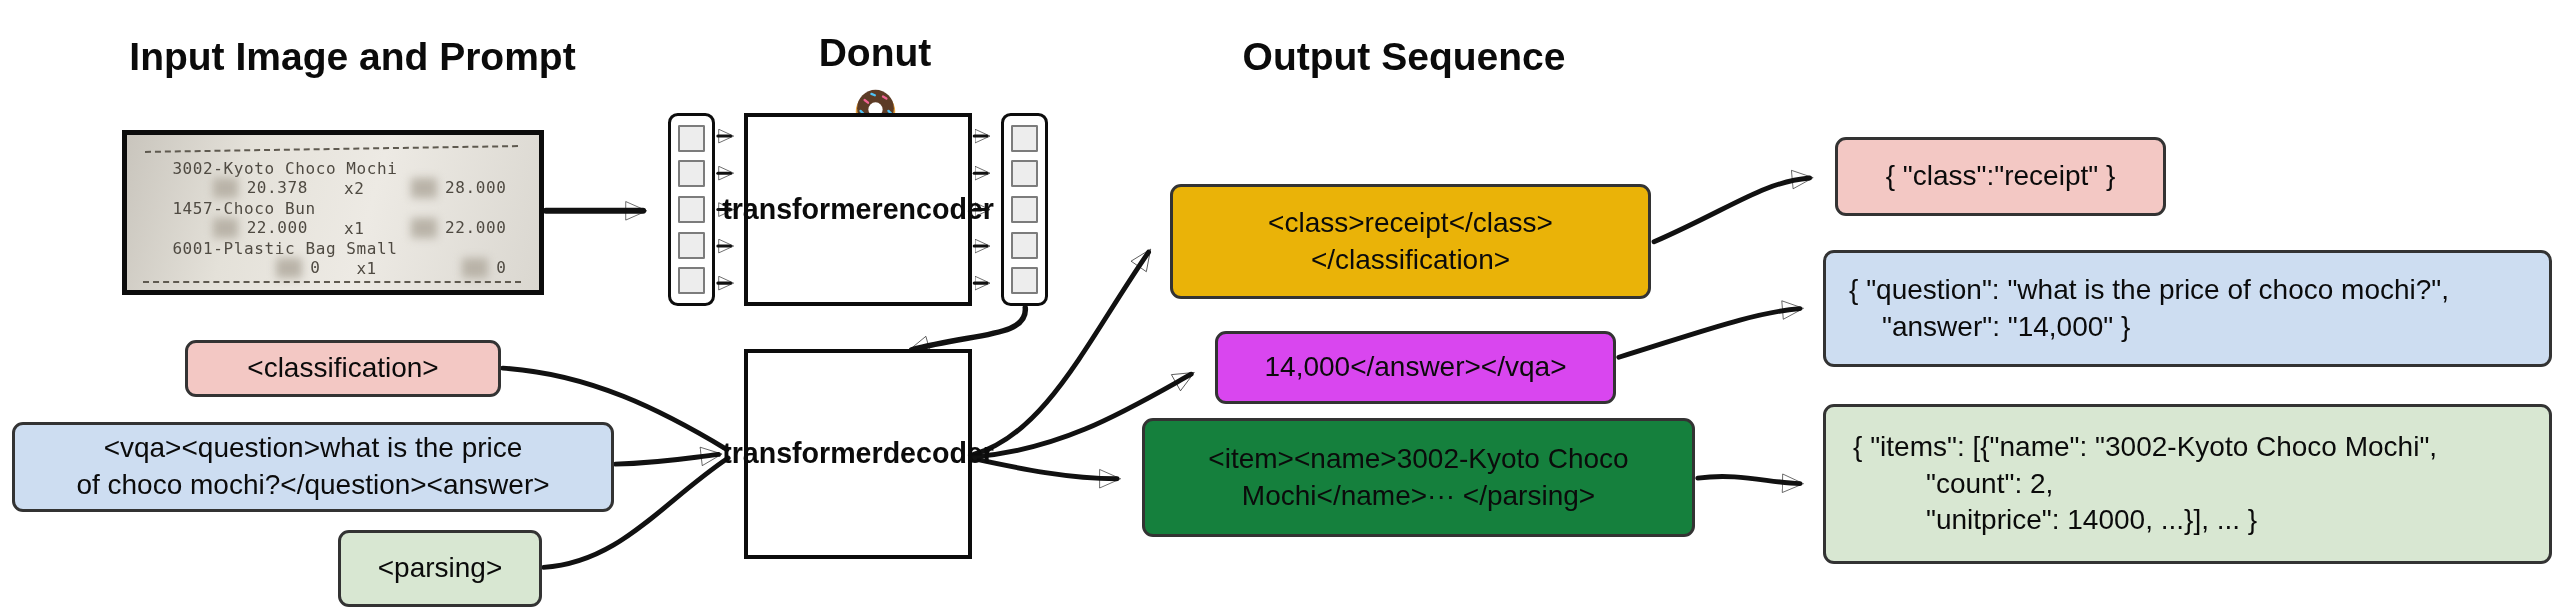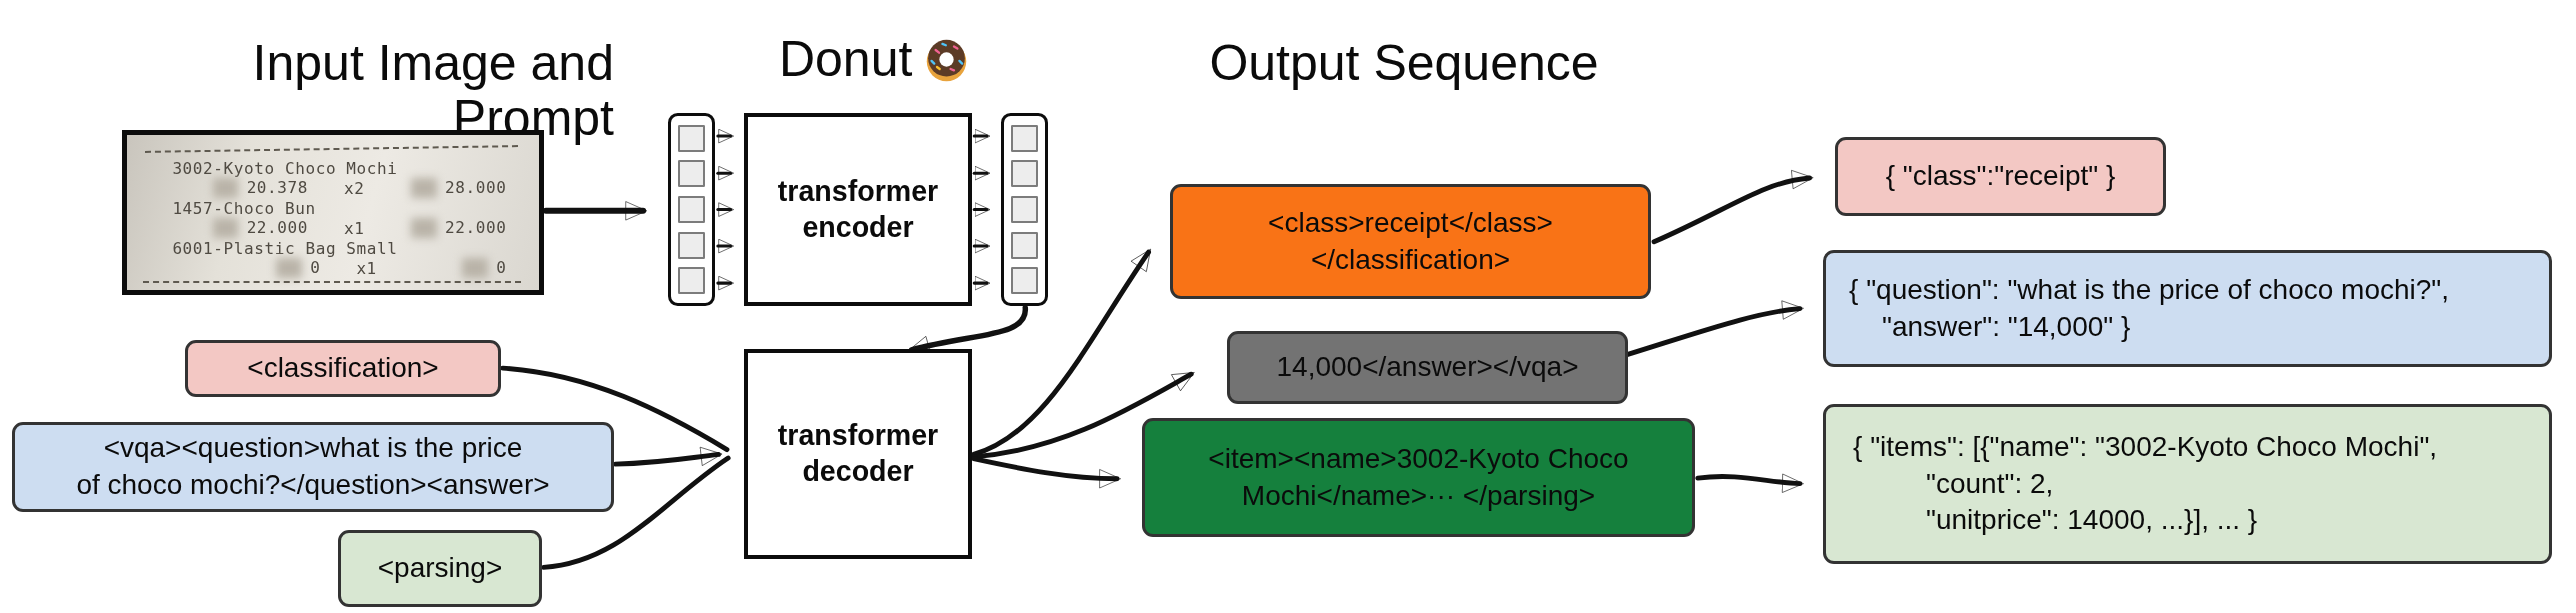--- a/index.html
+++ b/index.html
@@ -1,23 +1,23 @@
 <!DOCTYPE html>
 <html style="font-size:9.7px"><head>
 <meta charset="utf-8">
 <style>
   html,body{margin:0;padding:0;background:#ffffff;}
   .canvas{position:relative;width:2576px;height:613px;background:#ffffff;overflow:hidden;
           font-family:"Liberation Sans", sans-serif;color:#0b0b0b;}
 
   
-  .sec-title{position:absolute;font-size:50px;font-weight:normal;text-align:right;line-height:1.1;
+  .sec-title{position:absolute;font-size:39px;font-weight:bold;text-align:right;line-height:1.1;
              display:flex;align-items:center;justify-content:center;gap:9.7px;}
   .t-input {left:91px; top:36px; width:523px;}
-  .t-model {left:729px;top:32px; width:292px;}
+  .t-model {left:729px;top:32px; width:292px;flex-direction:column;}
   .t-output{left:1149px;top:36px; width:510px;}
   .t-json  {left:1841px;top:36px; width:510px;}
 
   
   .receipt{position:absolute;left:122px;top:130px;width:422px;height:165px;box-sizing:border-box;
            border:5.5px solid #0c0c0c;
            background:linear-gradient(105deg,#c9c5bd 0%,#e4e1d9 28%,#edeae4 58%,#dad7d0 100%);padding-left:42px;}
   .r-dash{position:absolute;border-top:2.4px dashed #5e594f;}
   .r-dash.top{left:18px;right:20.7px;top:13.4px;transform:rotate(-0.9deg);}
   .r-dash.bot{left:16px;right:18px;bottom:7.3px;}
@@ -43,21 +43,21 @@
   .b-vqa-prompt  {left:12px; top:422px;width:602px;height:90px;}
   .b-parse-prompt{left:338px;top:530px;width:204px;height:77px;}
 
   
   .tokcol{position:absolute;width:47px;box-sizing:border-box;border:3.6px solid #0c0c0c;border-radius:9.7px;
           background:#ffffff;display:flex;flex-direction:column;justify-content:space-evenly;align-items:center;}
   .tok{width:27px;height:27px;box-sizing:border-box;border:2.4px solid #7c7c7c;background:#ededed;border-radius:1.2px;}
   .col-l{left:668px;top:113px;height:193px;}
   .col-r{left:1001px;top:113px;height:193px;}
   .tblock{position:absolute;left:744px;width:228px;box-sizing:border-box;border:4.3px solid #0c0c0c;
-          background:#ffffff;display:flex;flex-direction:column;justify-content:center;align-items:center;
+          background:#ffffff;display:flex;flex-direction:row;justify-content:center;align-items:center;
           font-weight:bold;font-size:28.6px;line-height:1.25;}
   .enc{top:113px;height:193px;}
   .dec{top:349px;height:210px;}
 
   
   .b-class-out{left:1170px;top:184px;width:481px;height:115px;}
   .b-vqa-out  {left:1215px;top:331px;width:401px;height:73px;}
   .b-parse-out{left:1142px;top:418px;width:553px;height:119px;}
 
   
@@ -208,25 +208,25 @@
     <div class="tok"></div>
     <div class="tok"></div>
     <div class="tok"></div>
     <div class="tok"></div>
   </div>
   <div class="tblock dec">
     <span>transformer</span>
     <span>decoder</span>
   </div>
 
-  <div class="box b-class-out" style="background-color: #f97316;">
+  <div class="box b-class-out" style="background-color: #eab308;">
     <span class="ln">&lt;class&gt;receipt&lt;/class&gt;</span>
     <span class="ln">&lt;/classification&gt;</span>
   </div>
-  <div class="box b-vqa-out" style="background-color: #737373; margin-left: 12px;">
+  <div class="box b-vqa-out" style="background-color: #d946ef;">
     <span class="ln">14,000&lt;/answer&gt;&lt;/vqa&gt;</span>
   </div>
   <div class="box b-parse-out" style="background-color: #15803d;">
     <span class="ln">&lt;item&gt;&lt;name&gt;3002-Kyoto Choco</span>
     <span class="ln">Mochi&lt;/name&gt;··· &lt;/parsing&gt;</span>
   </div>
 
   <div class="box b-class-json" style="background-color: rgb(243, 200, 196);">
     <span class="ln">{ "class":"receipt" }</span>
   </div>

